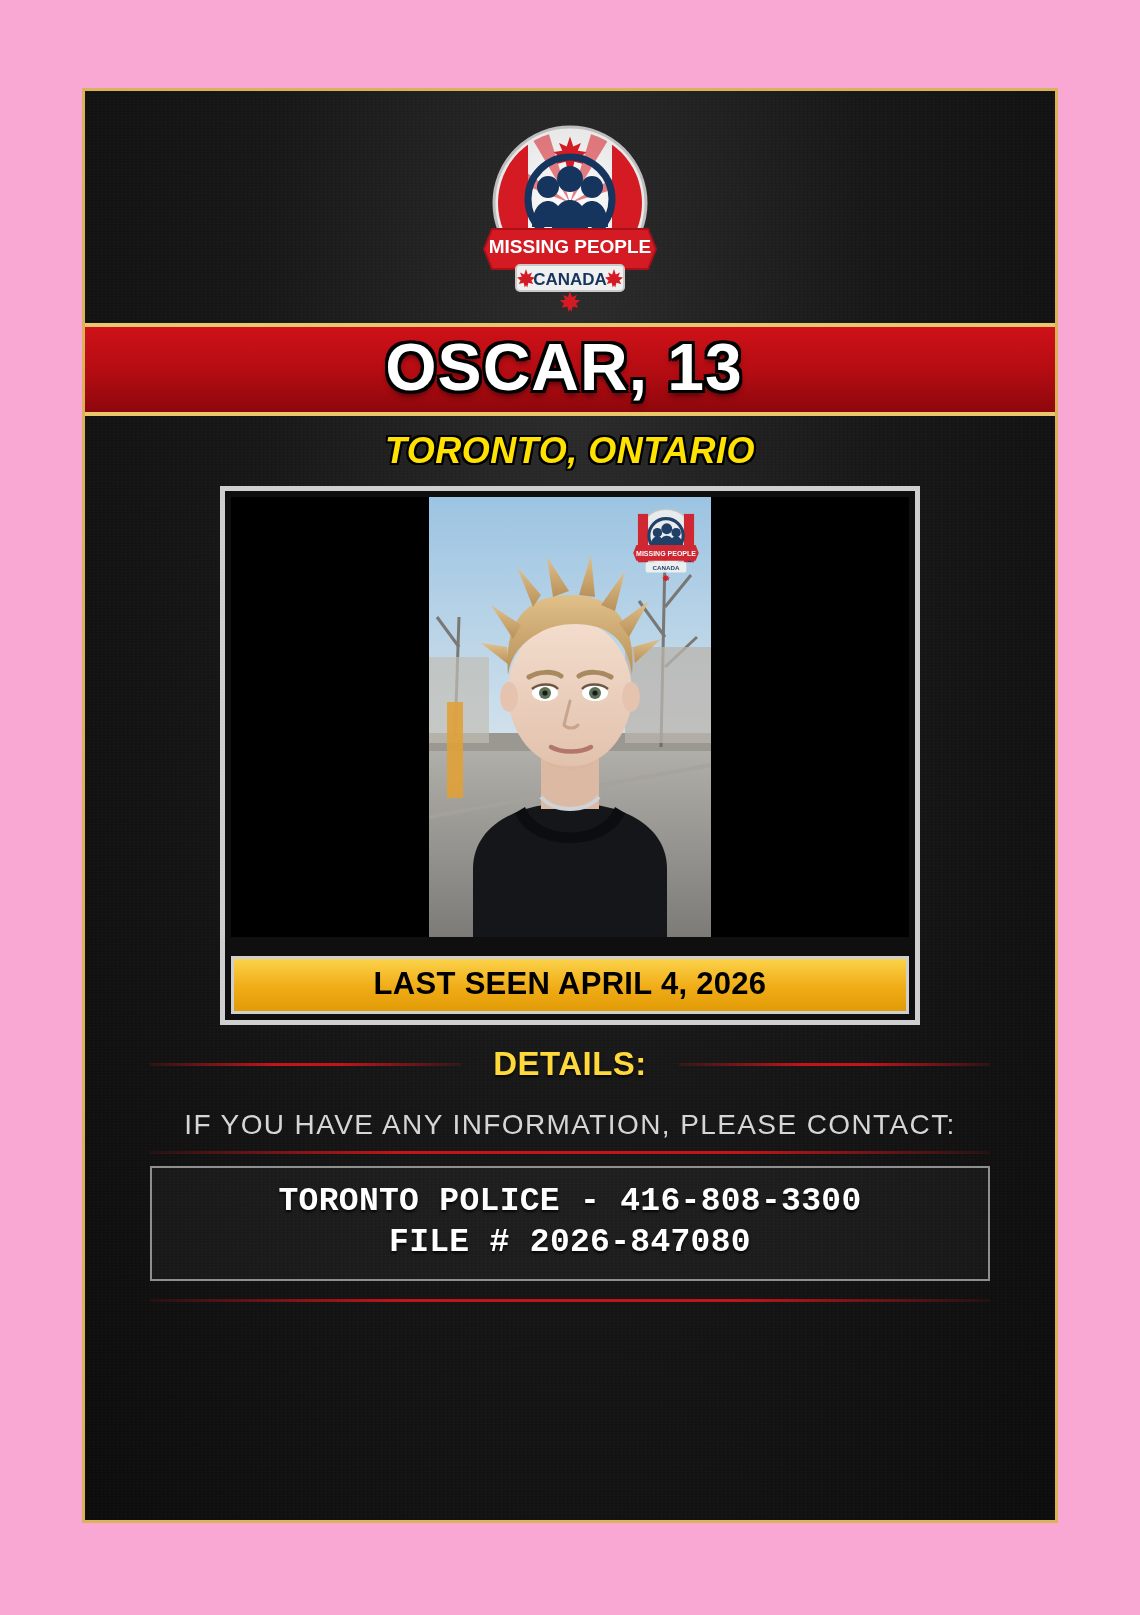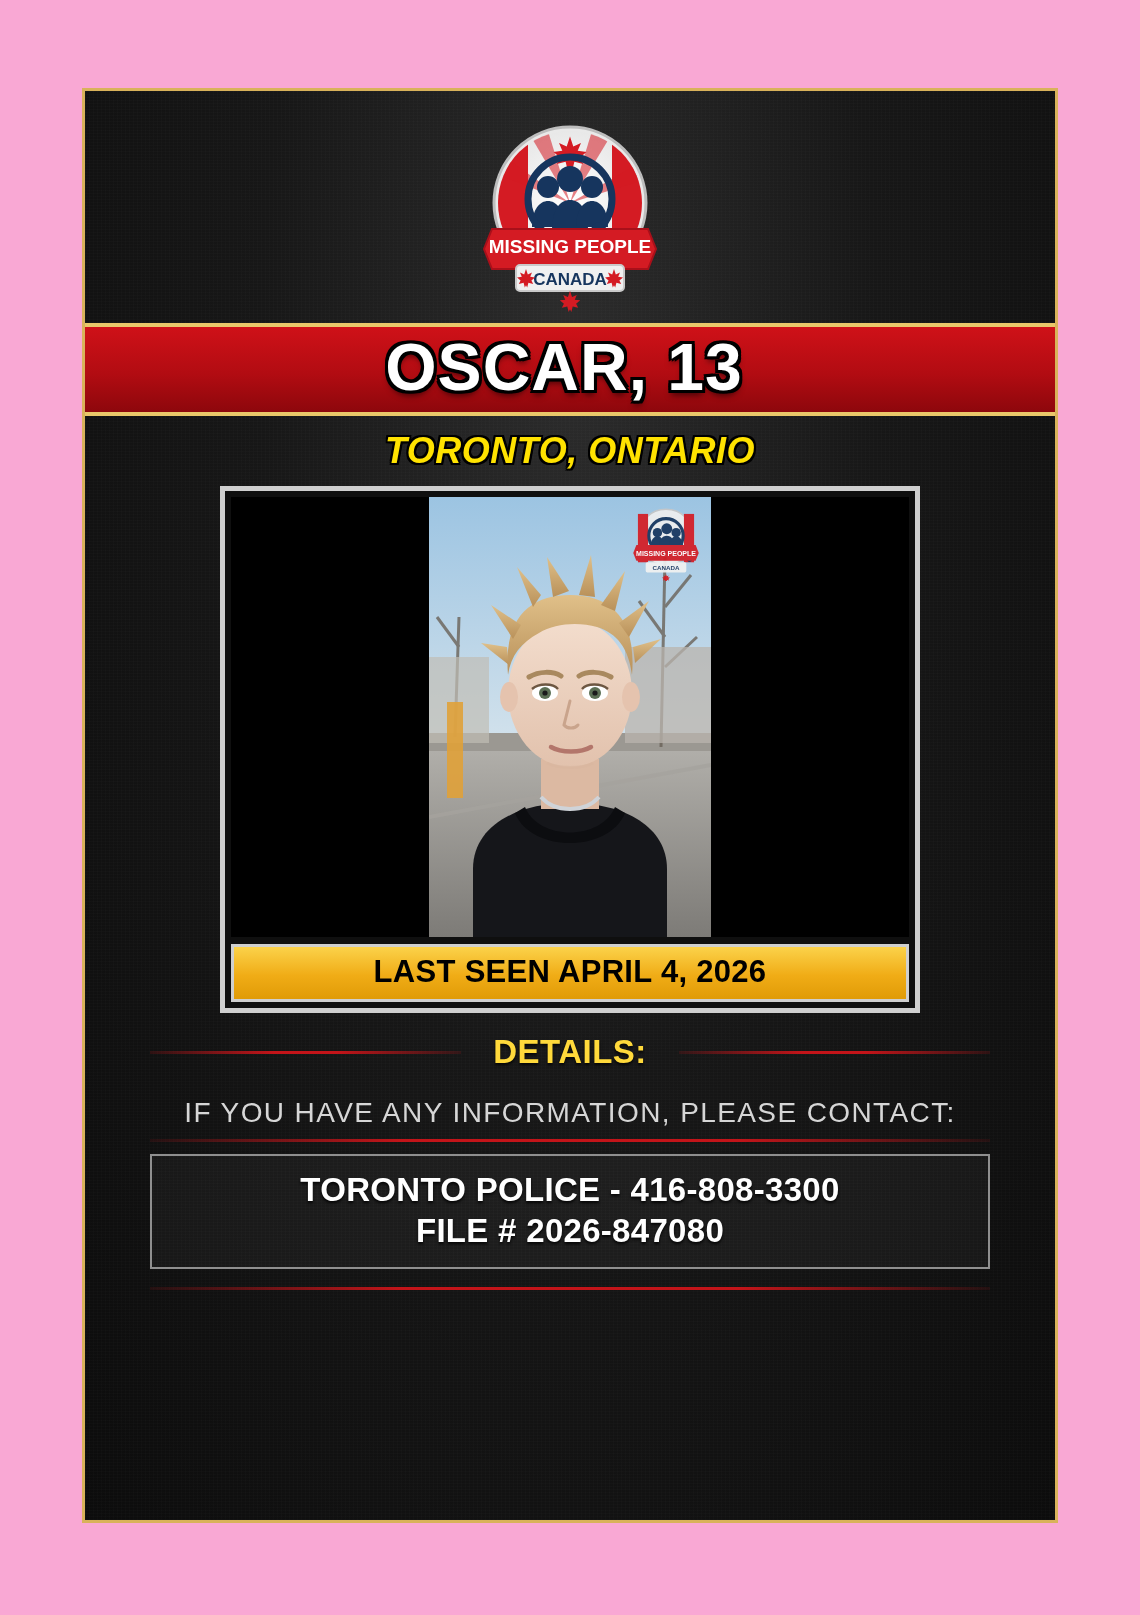--- a/index.html
+++ b/index.html
@@ -136,21 +136,21 @@
     position: absolute;
     top: 6px;
     right: 6px;
     width: 78px;
     height: 78px;
     opacity: 0.92;
   }
   .photo-watermark svg { width: 78px; height: 78px; display:block; }
 
   .lastseen-bar {
-    margin-top: 7px;
+    margin-top: 19px;
     width: 100%;
     box-sizing: border-box;
     background: linear-gradient(180deg, #fbd24a 0%, #f0ac16 55%, #e09b07 100%);
     border: 3px solid #cfcfcf;
     text-align: center;
     padding: 7px 0 9px 0;
   }
   .lastseen-text {
     font-size: 31px;
     font-weight: bold;
@@ -231,20 +231,21 @@
     padding: 14px 20px 16px 20px;
     text-align: center;
   }
   .contact-line {
     font-size: 33px;
     font-weight: bold;
     color: #ffffff;
     line-height: 1.22;
     letter-spacing: 0.3px;
     text-shadow: 0 2px 3px rgba(0,0,0,0.85);
+    font-family: Liberation Mono, monospace;
   }
   .bottom-rule {
     position: relative;
     z-index: 3;
     margin-top: 18px;
     width: 840px;
     height: 3px;
     background: linear-gradient(90deg, rgba(200,20,25,0.1), #c31419 30%, #c31419 70%, rgba(200,20,25,0.1));
   }
 </style>

